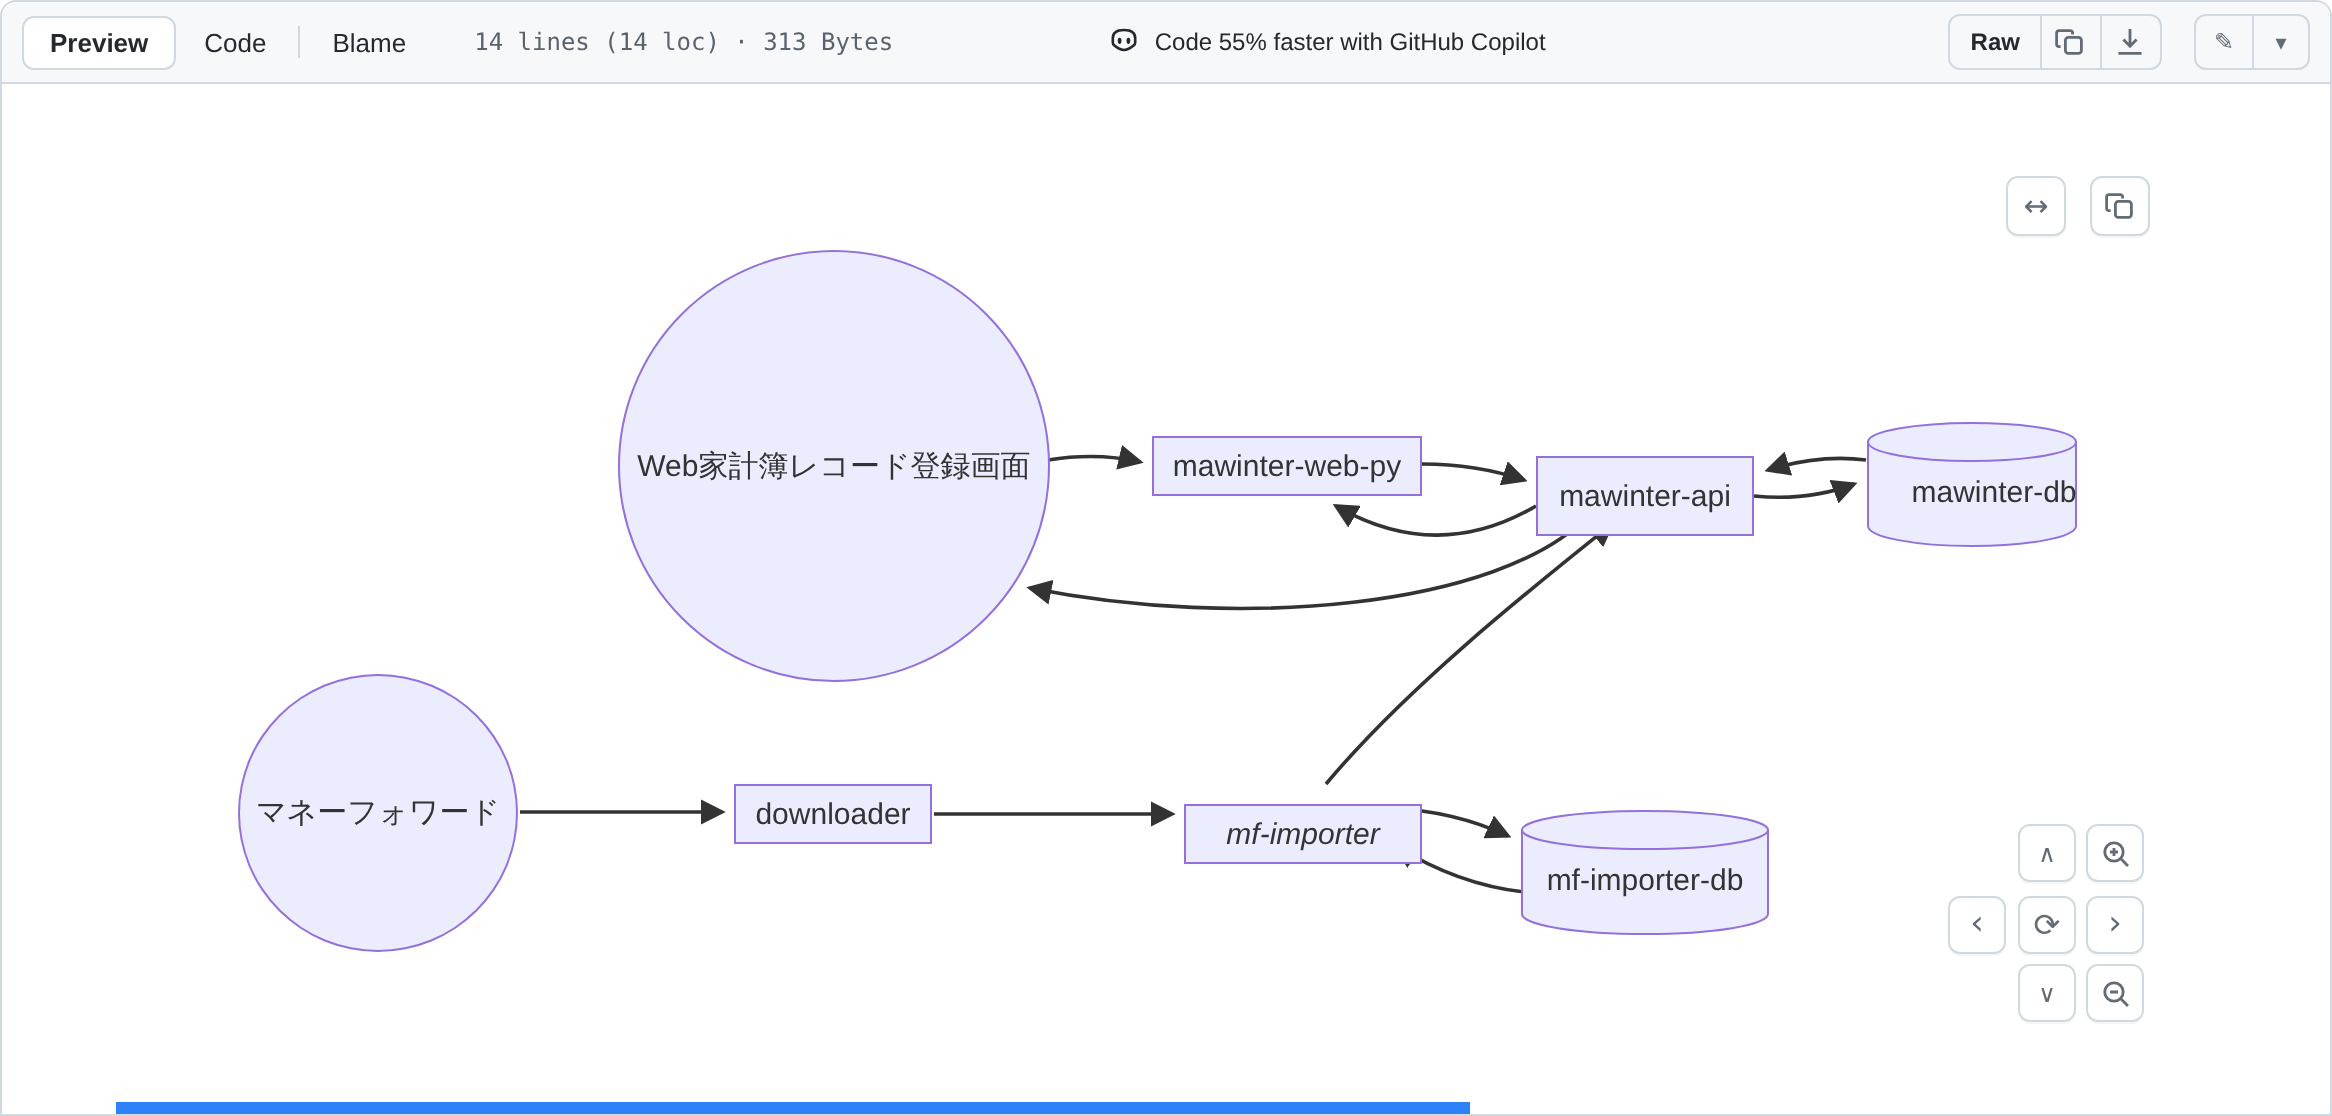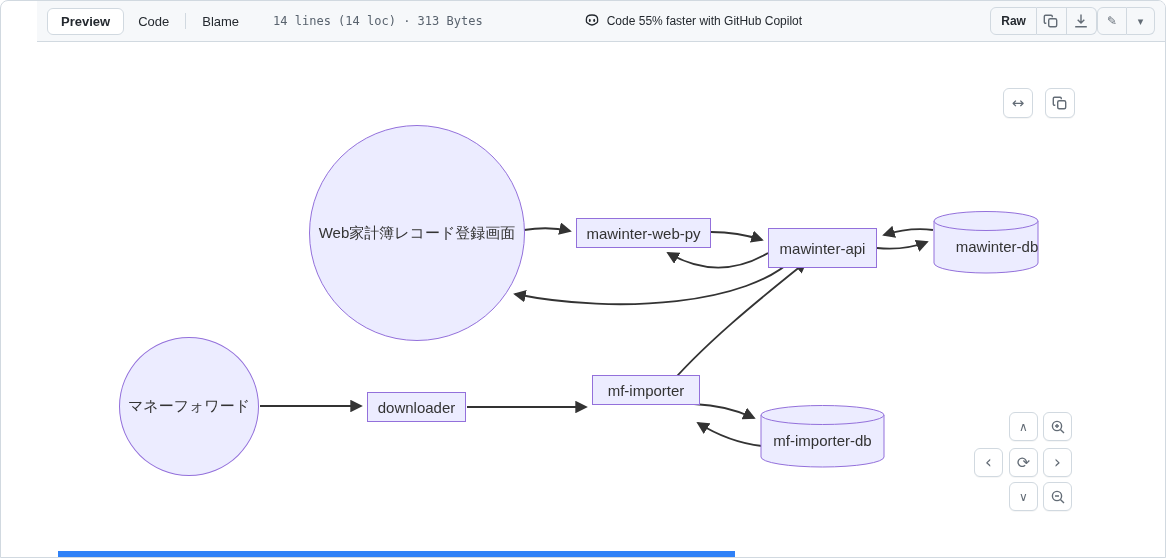--- a/index.html
+++ b/index.html
@@ -5,35 +5,35 @@
   * { margin:0; padding:0; box-sizing:border-box; }
   body { font-family:"Liberation Sans", sans-serif; background:#fff; }
   .frame {
     position:relative; width:1166px; height:558px; background:#fff;
     border:1px solid #d1d9e0; border-radius:8px 8px 0 0; overflow:hidden;
   }
   
   .toolbar {
     position:absolute; top:0; left:0; right:0; height:41px;
     background:#f6f8fa; border-bottom:1px solid #d1d9e0;
-    display:flex; align-items:center; padding:0 10px; gap:14px;margin-left:36px;
+    display:flex; align-items:center; padding:0 10px; gap:14px;
   }
   .tabs { display:flex; align-items:center; }
   .tab {
     font-size:13px; color:#24292f; padding:5px 13px; border-radius:6px;
     border:1px solid transparent; cursor:pointer; white-space:nowrap;
   }
   .tab.active { background:#fff; border-color:#d1d9e0; font-weight:600; }
   .tab-divider { width:1px; height:16px; background:#d1d9e0; margin:0 2px; }
   .file-info {
     font-family:"DejaVu Sans Mono","Liberation Mono",monospace;
     font-size:12px; color:#59636e; white-space:nowrap; margin-left:6px;
   }
   .copilot { display:flex; align-items:center; gap:7px; margin:0 auto; font-size:12px; color:#24292f; white-space:nowrap; cursor:pointer; }
-  .toolbar-right { display:flex; align-items:center; gap:0; margin-left:auto; }
+  .toolbar-right { display:flex; align-items:center; gap:16px; margin-left:auto; }
   .btn-group { display:flex; }
   .gbtn {
     height:28px; min-width:28px; padding:0 10px; background:#f6f8fa;
     border:1px solid #d1d9e0; display:flex; align-items:center; justify-content:center;
     font-size:12px; font-weight:600; color:#24292f; cursor:pointer;
   }
   .gbtn.icon-only { padding:0; width:30px; color:#636c76; }
   .btn-group .gbtn + .gbtn { border-left:none; }
   .btn-group .gbtn:first-child { border-radius:6px 0 0 6px; }
   .btn-group .gbtn:last-child { border-radius:0 6px 6px 0; }
@@ -159,21 +159,21 @@
     </div>
 
     <div class="node circle" style="left:118px; top:295px; width:140px; height:139px;">
       <span>マネーフォワード</span>
     </div>
 
     <div class="node rect" style="left:366px; top:350px; width:99px; height:30px;">
       <span>downloader</span>
     </div>
 
-    <div class="node rect" style="left:591px; top:333px; width:108px; height:30px;">
+    <div class="node rect" style="left:591px; top:360px; width:119px; height:30px;font-style:italic;">
       <span>mf-importer</span>
     </div>
 
     <div class="cylinder" style="left:759px; top:362px; width:125px; height:64px;">
       <svg width="125" height="64">
         <path d="M1,11 L1,53 A61.5,10 0 0 0 124,53 L124,11" fill="#ECECFF" stroke="#9370DB" style="fill:var(--node-fill);stroke:var(--node-border)"></path>
         <ellipse cx="62.5" cy="11" rx="61.5" ry="9.5" fill="#ECECFF" stroke="#9370DB" style="fill:var(--node-fill);stroke:var(--node-border)"></ellipse>
       </svg>
       <span class="cyl-label" style="top:28px;">mf-importer-db</span>
     </div>

